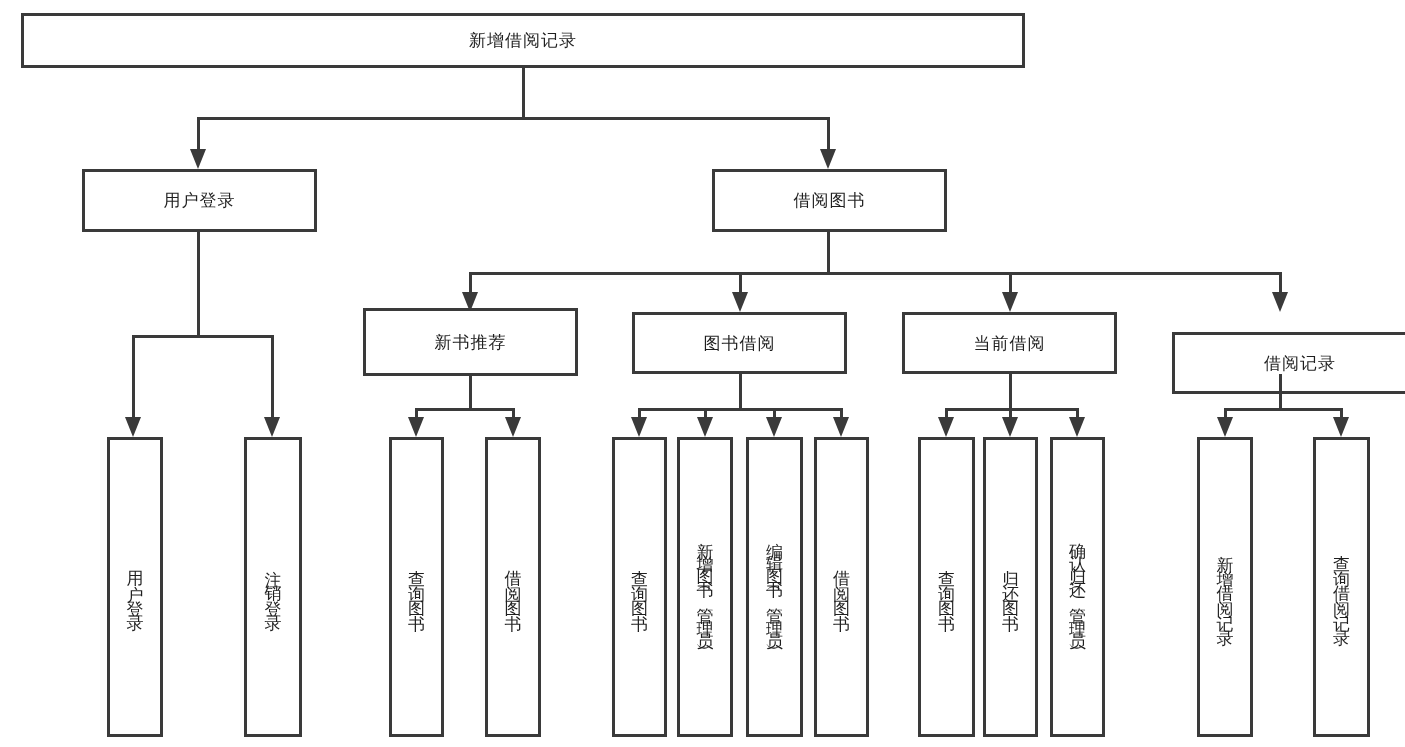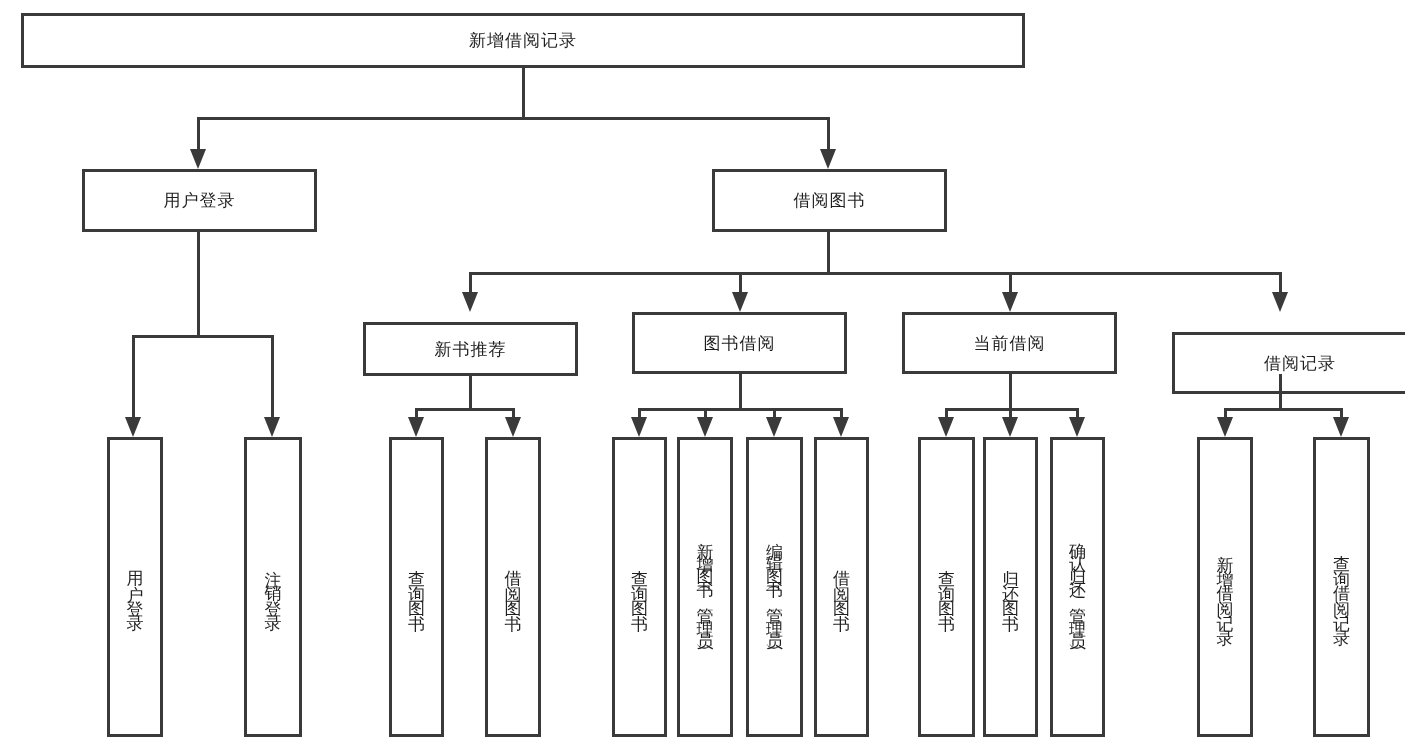--- a/index.html
+++ b/index.html
@@ -84,21 +84,21 @@
   <div class="hline" style="left:469px;top:272px;width:813px"></div>
   <div class="vline" style="left:469px;top:272px;height:24px"></div>
   <div class="arrow" style="left:462px;top:292px"></div>
   <div class="vline" style="left:739px;top:272px;height:24px"></div>
   <div class="arrow" style="left:732px;top:292px"></div>
   <div class="vline" style="left:1009px;top:272px;height:24px"></div>
   <div class="arrow" style="left:1002px;top:292px"></div>
   <div class="vline" style="left:1279px;top:272px;height:24px"></div>
   <div class="arrow" style="left:1272px;top:292px"></div>
 
-  <div class="box" style="left:363px;top:322px;width:215px;height:54px">
+  <div class="box" style="left:363px;top:308px;width:215px;height:68px">
     <span>新书推荐</span>
   </div>
   <div class="box" style="left:902px;top:312px;width:215px;height:62px">
     <span>当前借阅</span>
   </div>
   <div class="box" style="left:632px;top:312px;width:215px;height:62px">
     <span>图书借阅</span>
   </div>
   <div class="box" style="left:1172px;top:332px;width:256px;height:62px">
     <span>借阅记录</span>

